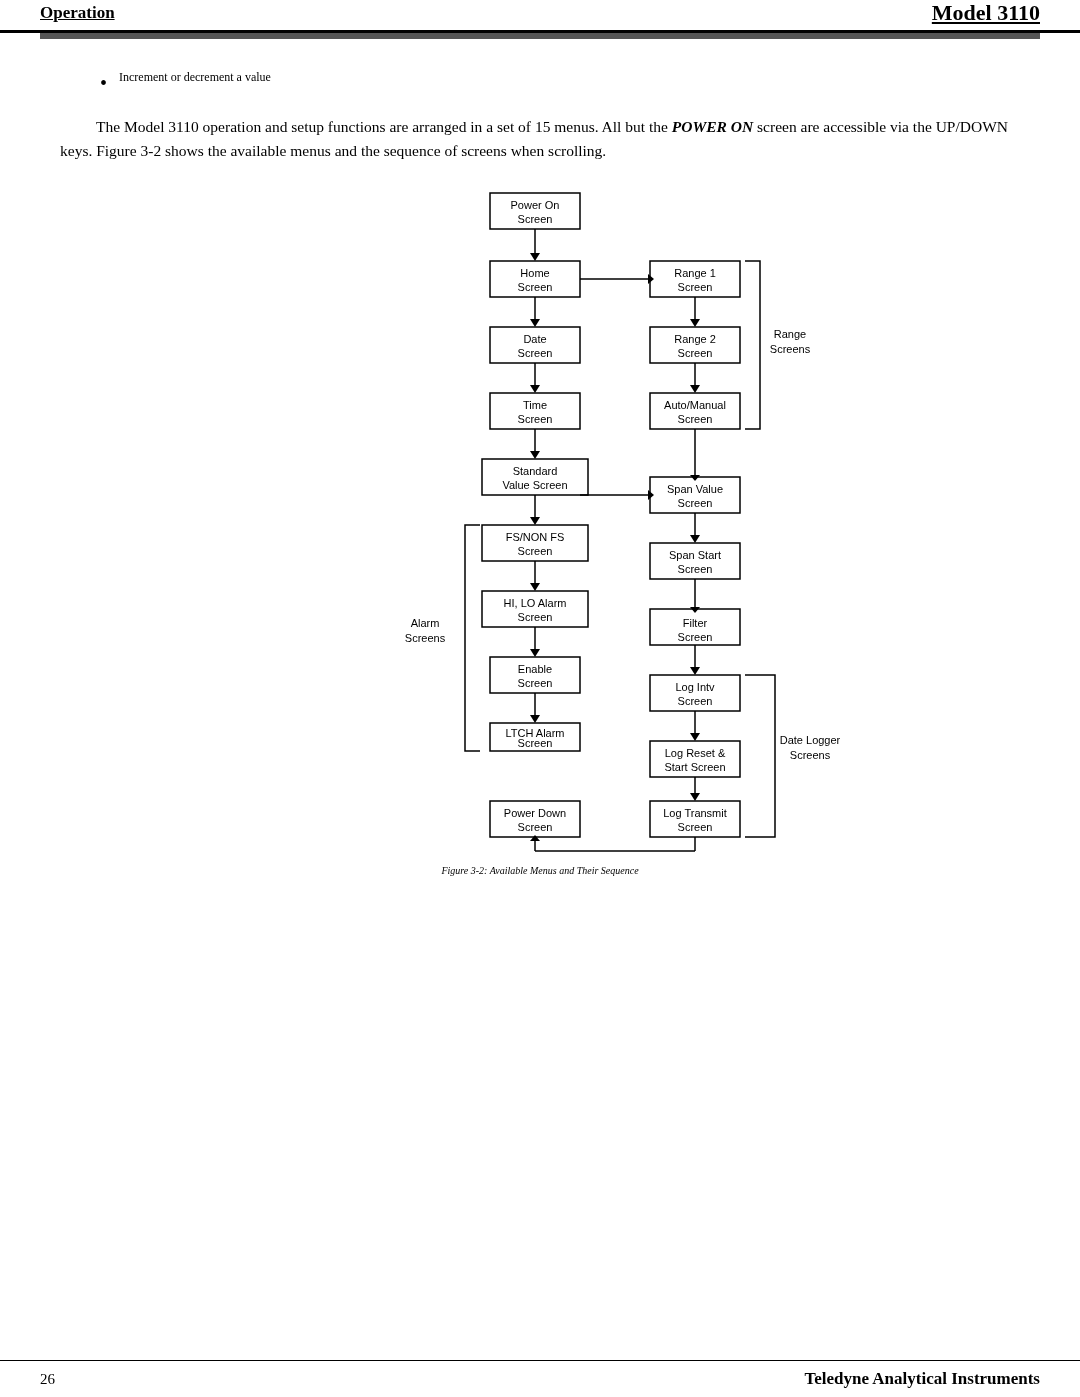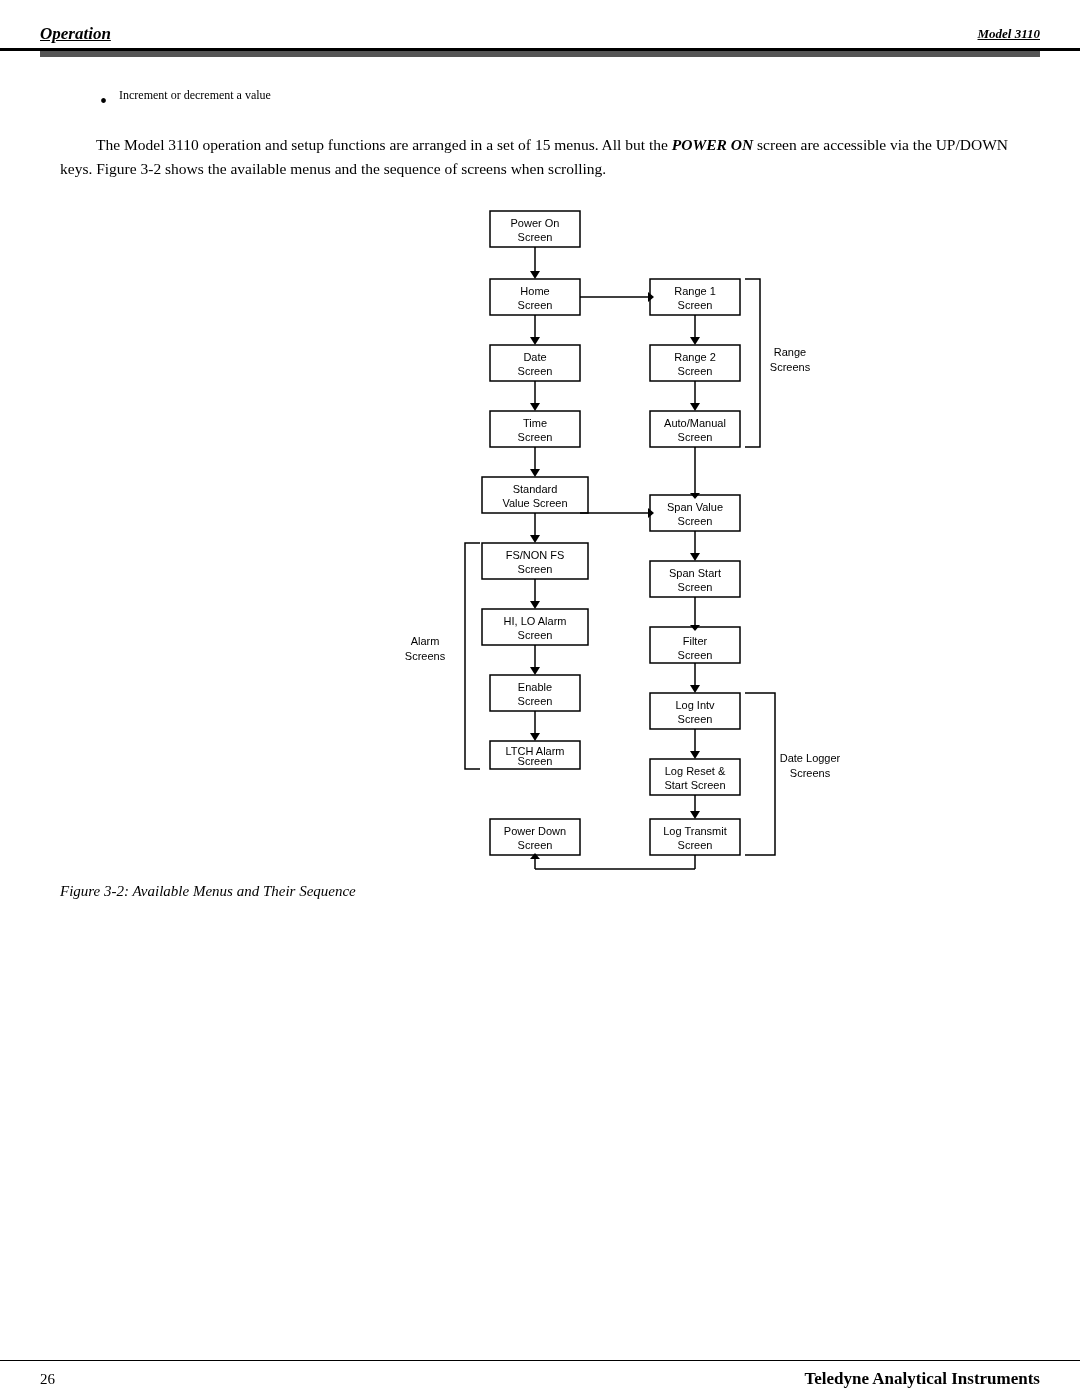--- a/index.html
+++ b/index.html
@@ -12,32 +12,31 @@
       font-size: 16px;
       color: #000000;
       position: relative;
     }
 
     
     .page-header {
       display: flex;
       justify-content: space-between;
       align-items: center;
-      padding: 24px 40px 4px 40px;
+      padding: 0 40px 4px 40px;
       border-bottom: 3px solid #000;
-      font-style: italic;
     }
     .header-left {
       font-weight: bold;
       font-size: 17px;
       text-decoration: underline;
     }
     .header-right {
       font-weight: bold;
-      font-size: 13px;
+      font-size: 22px;
       text-decoration: underline;
     }
     .header-bar {
       height: 6px;
       background: #555;
       margin: 0 40px 0 40px;
     }
 
     
     .page-content {
@@ -75,22 +74,23 @@
     .italic-bold { font-style: italic; font-weight: bold; }
 
     
     .diagram-container {
       display: flex;
       justify-content: center;
       margin: 20px 0 12px 0;
     }
 
     .diagram-caption {
+      text-align: center;
       font-style: italic;
-      font-size: 15px;
+      font-size: 10px;
       margin-bottom: 30px;
     }
 
     
     .page-footer {
       position: absolute;
       bottom: 0;
       left: 0;
       right: 0;
       border-top: 1px solid #000;

